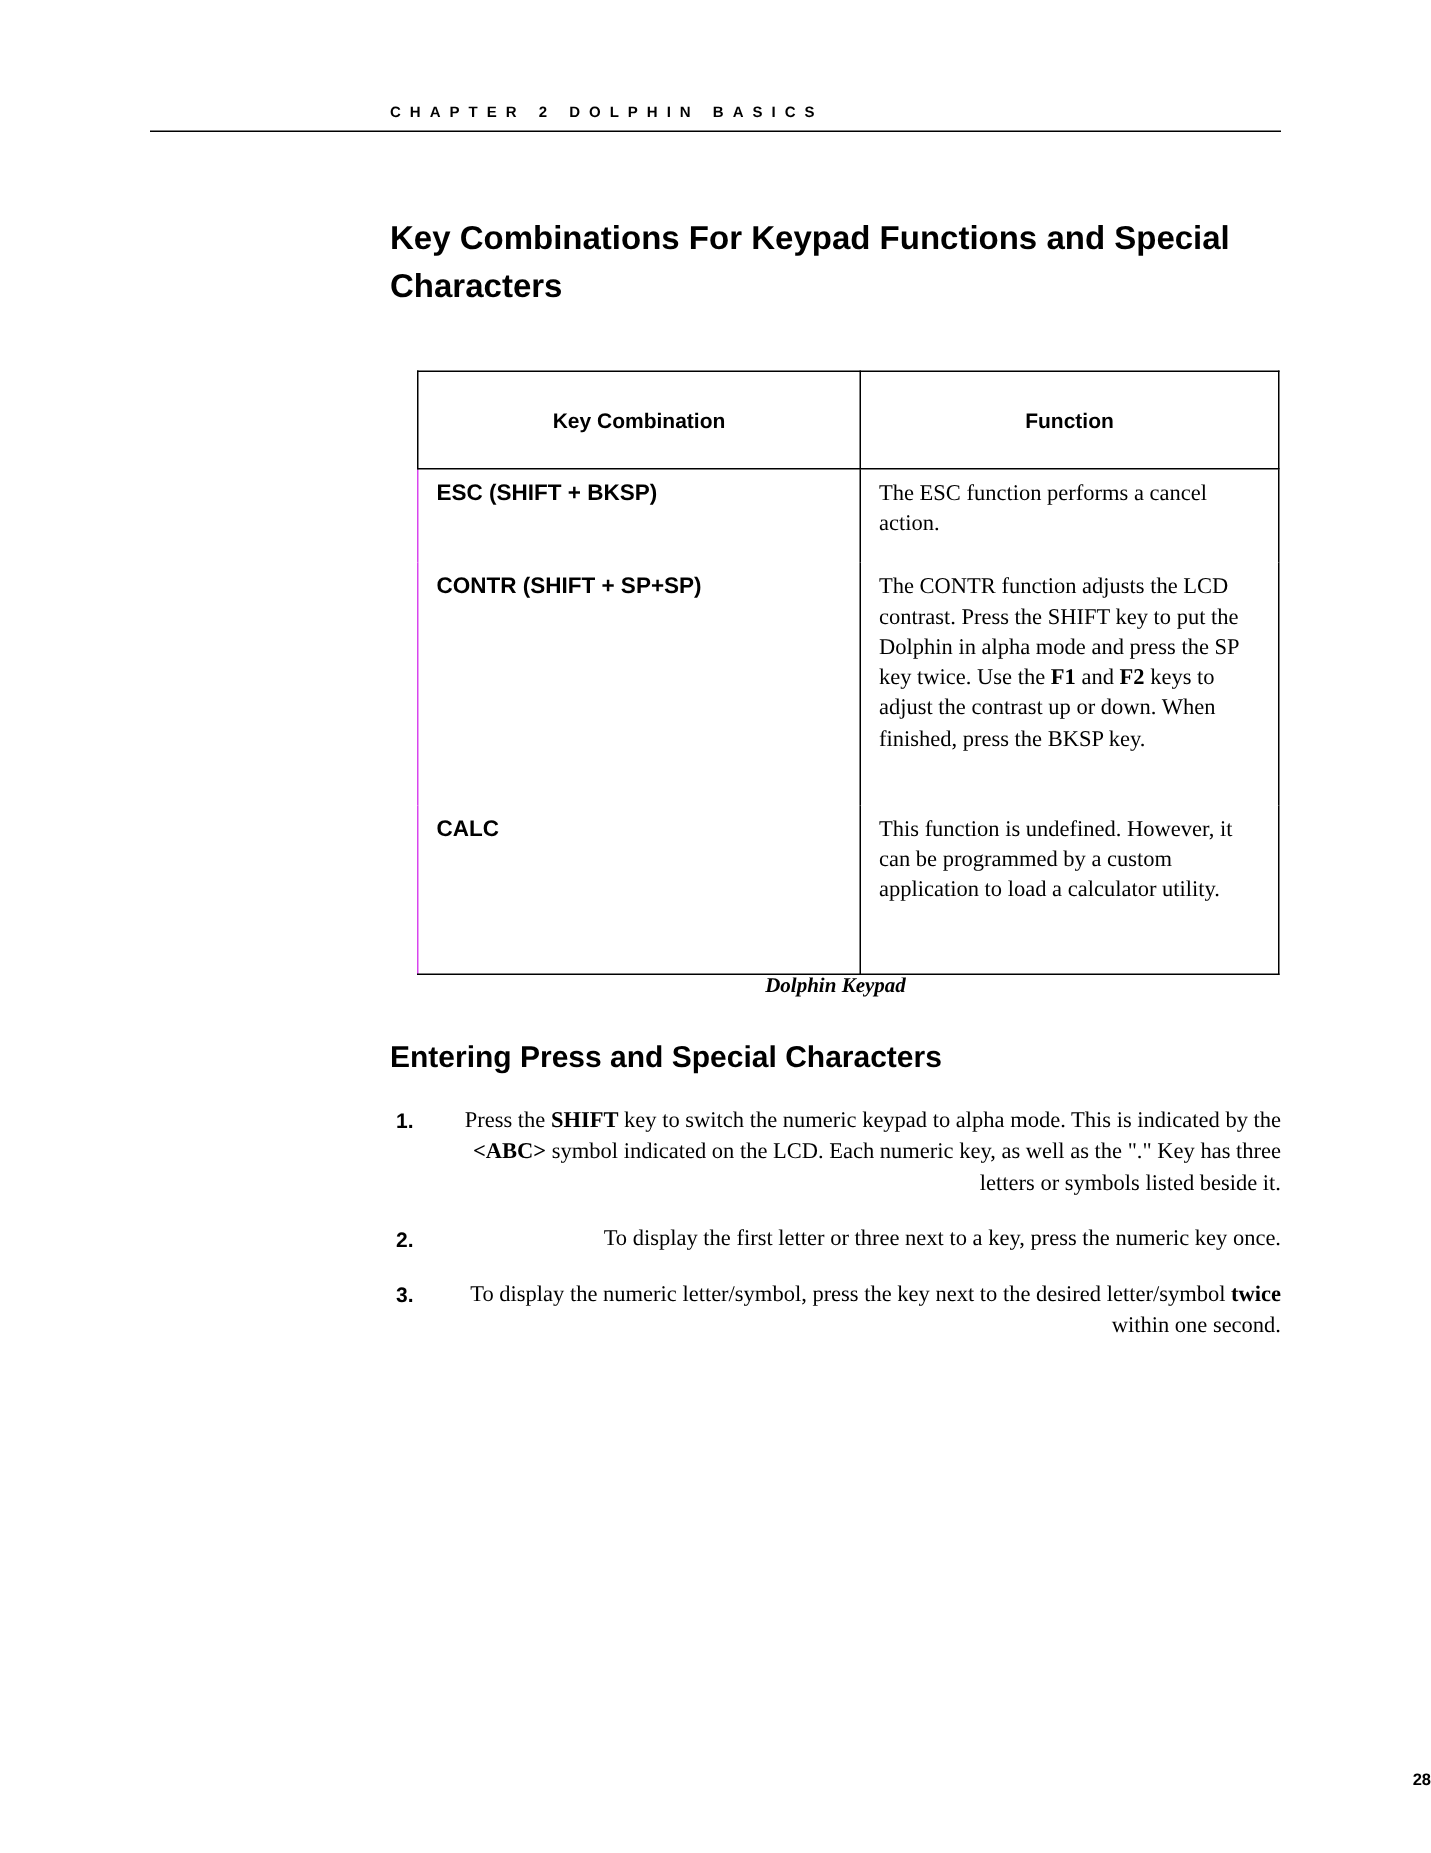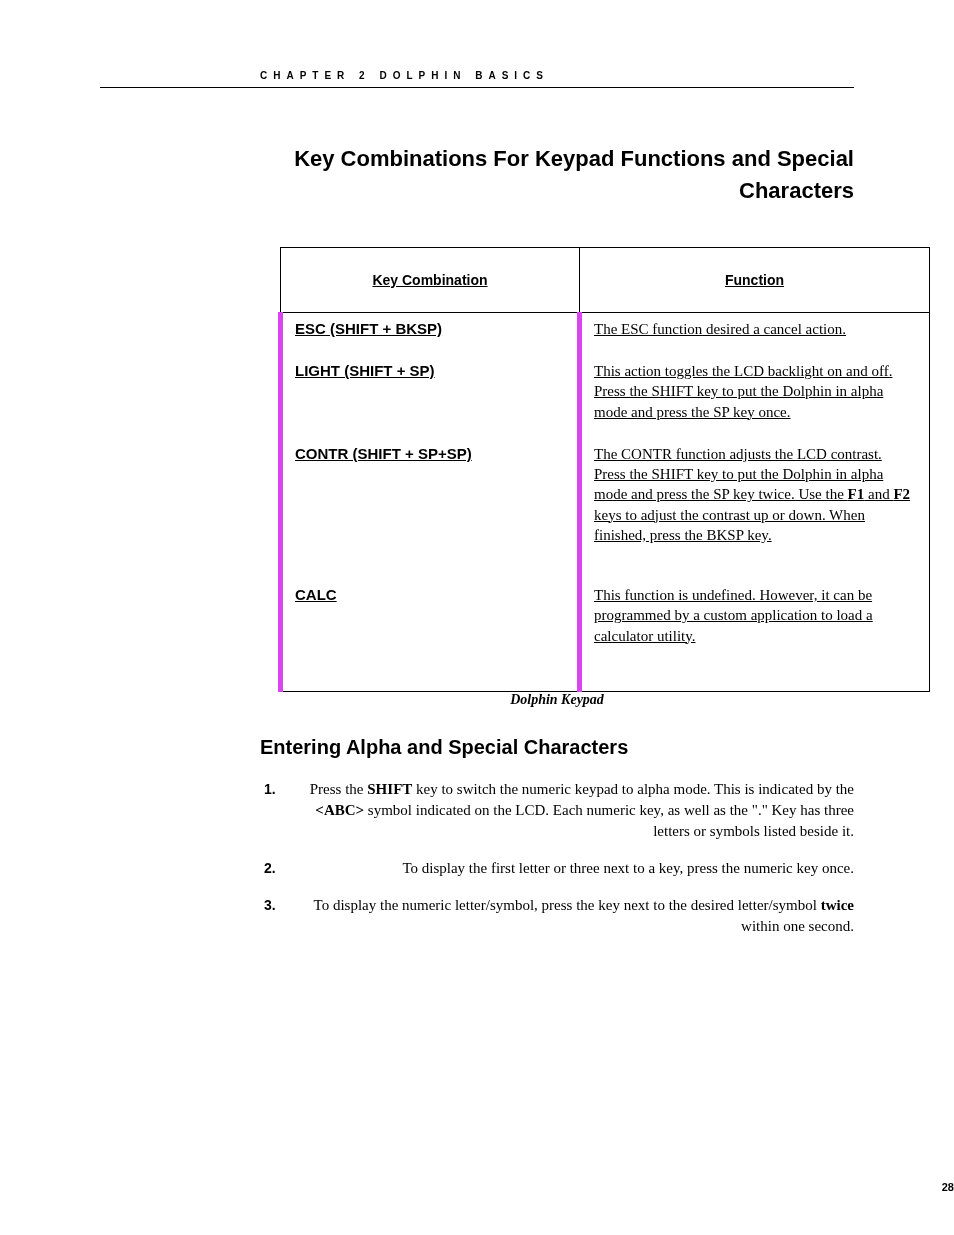--- a/index.html
+++ b/index.html
@@ -32,38 +32,36 @@
   .content {
     padding-left: 160px;
     padding-right: 0;
   }
   h1.section-title {
     font-family: Arial, Helvetica, sans-serif;
     font-weight: 900;
     font-size: 22px;
     margin: 0 0 40px 0;
     line-height: 1.45;
-    text-align: right;
   }
   table.key-table {
     border-collapse: collapse;
-    width: 652px;
+    width: 575px;
     margin: 0 auto 0 18px;
-    text-decoration: underline;
   }
   table.key-table th {
     border: 1px solid #000;
     font-family: Arial, Helvetica, sans-serif;
     font-weight: bold;
     font-size: 14px;
     padding: 24px 10px;
     text-align: center;
   }
   table.key-table td {
-    border-left: 5px solid #d946ef;
+    border-left: 1px solid #d946ef;
     border-right: 1px solid #000;
     border-bottom: none;
     border-top: none;
     padding: 6px 12px 16px 12px;
     vertical-align: top;
     font-size: 15px;
     line-height: 1.35;
   }
   table.key-table tr.last td {
     border-bottom: 1px solid #000;
@@ -152,40 +150,36 @@
     <h1 class="section-title">Key Combinations For Keypad Functions and Special Characters</h1>
 
     <table class="key-table">
       <tbody>
           <tr>
         <th>Key Combination</th>
         <th>Function</th>
       </tr>
       <tr>
         <td class="keycol">ESC  (SHIFT + BKSP)</td>
-        <td class="funccol">The ESC function desired a cancel action.</td>
-      </tr>
-      <tr>
-        <td class="keycol">LIGHT (SHIFT + SP)</td>
-        <td class="funccol">This action toggles the LCD backlight on and off. Press the SHIFT key to put the Dolphin in alpha mode and press the SP key once.</td>
+        <td class="funccol">The ESC function performs a cancel action.</td>
       </tr>
       <tr class="tall">
         <td class="keycol">CONTR (SHIFT + SP+SP)</td>
         <td class="funccol"><span>The CONTR function adjusts the LCD contrast.  Press the SHIFT key to put the Dolphin in alpha mode and press the SP key twice.  Use the </span><span class="b-serif">F1</span><span> and </span><span class="b-serif">F2</span><span> keys to adjust the contrast up or down. When finished, press the BKSP key.</span></td>
       </tr>
       <tr class="last">
         <td class="keycol">CALC</td>
         <td class="funccol">This function is undefined.  However, it can be programmed by a custom application to load a calculator utility.</td>
       </tr>
     </tbody>
       </table>
 
     <div class="subcaption">Dolphin Keypad</div>
 
-    <h2 class="subsection">Entering Alpha and Special Characters</h2>
+    <h2 class="subsection">Entering Press and Special Characters</h2>
 
     <ol class="steps">
       <li><span>Press the </span><span class="b-sans">SHIFT</span><span> key to switch the numeric keypad to alpha mode.  This is indicated by the </span><span class="b-sans">&lt;ABC&gt;</span><span> symbol indicated on the LCD.  Each numeric key, as well as the "." Key has three letters or symbols listed beside it.</span></li>
       <li><span>To display the first letter or three next to a key, press the numeric key once.</span></li>
       <li><span>To display the numeric letter/symbol, press the key next to the desired letter/symbol </span><span class="b-sans">twice</span><span> within one second.</span></li>
     </ol>
 
   </div>
 
   <div class="page-number">28</div>

